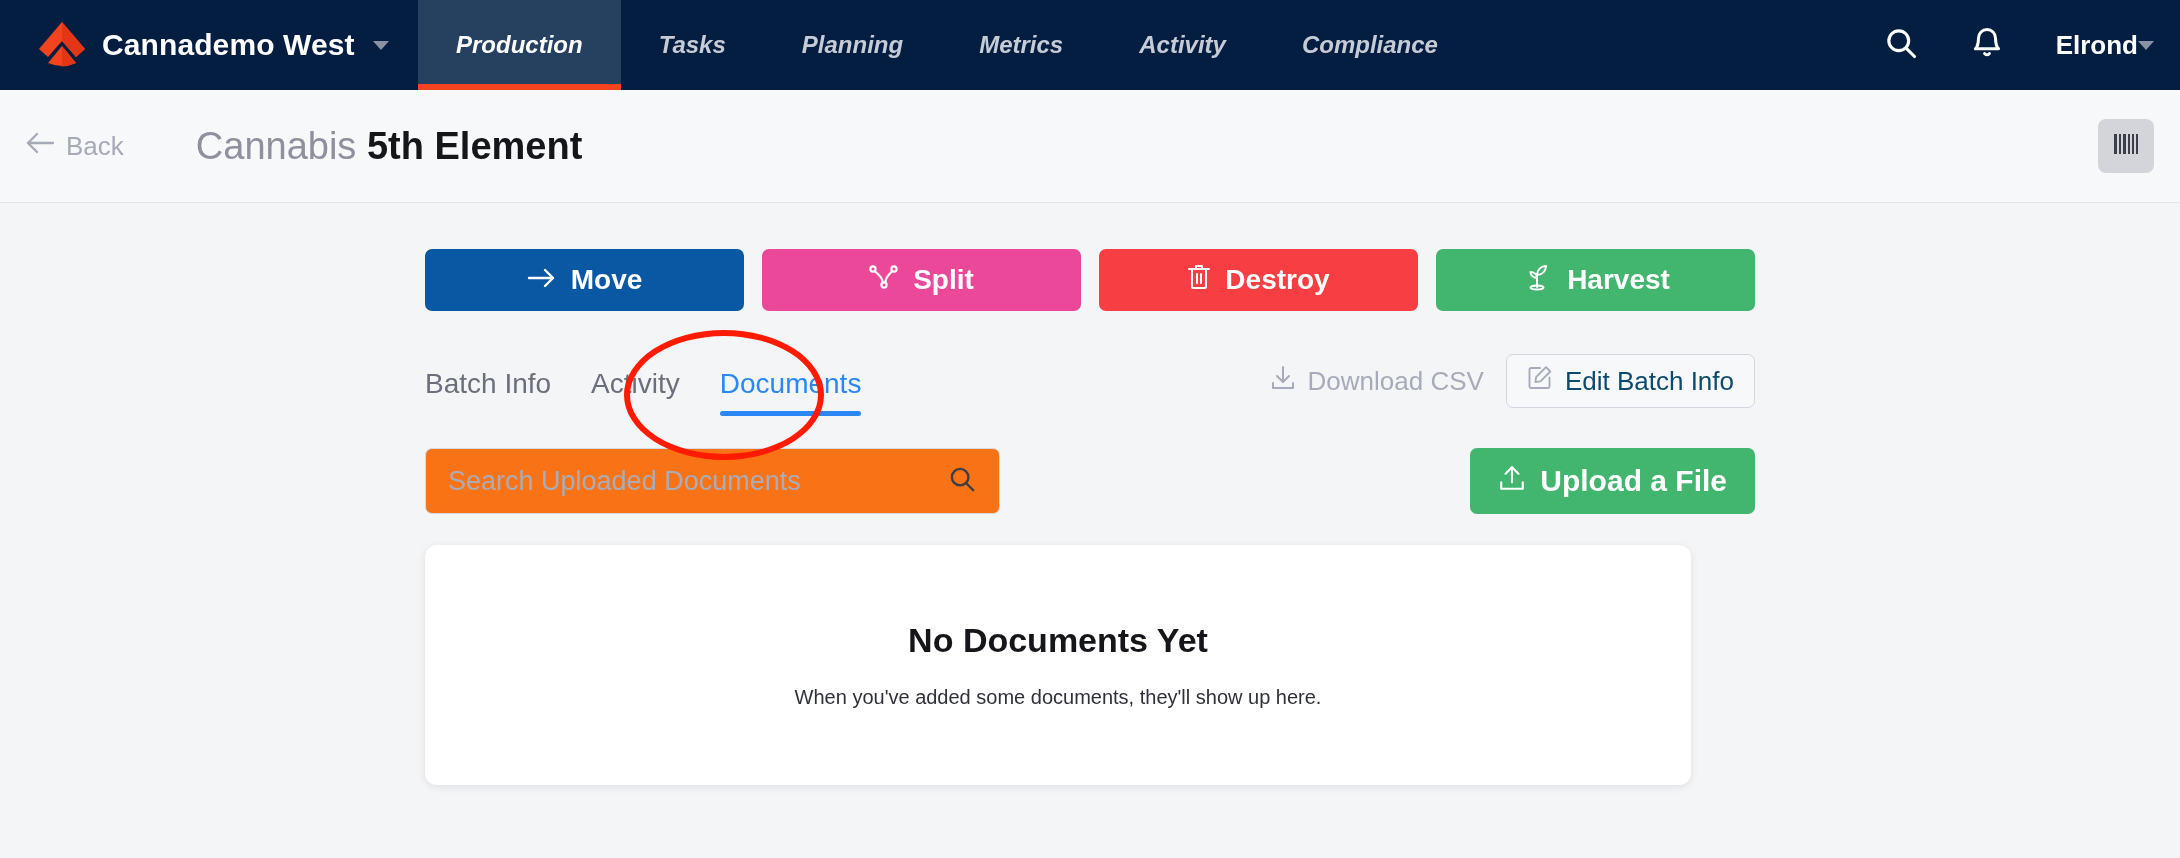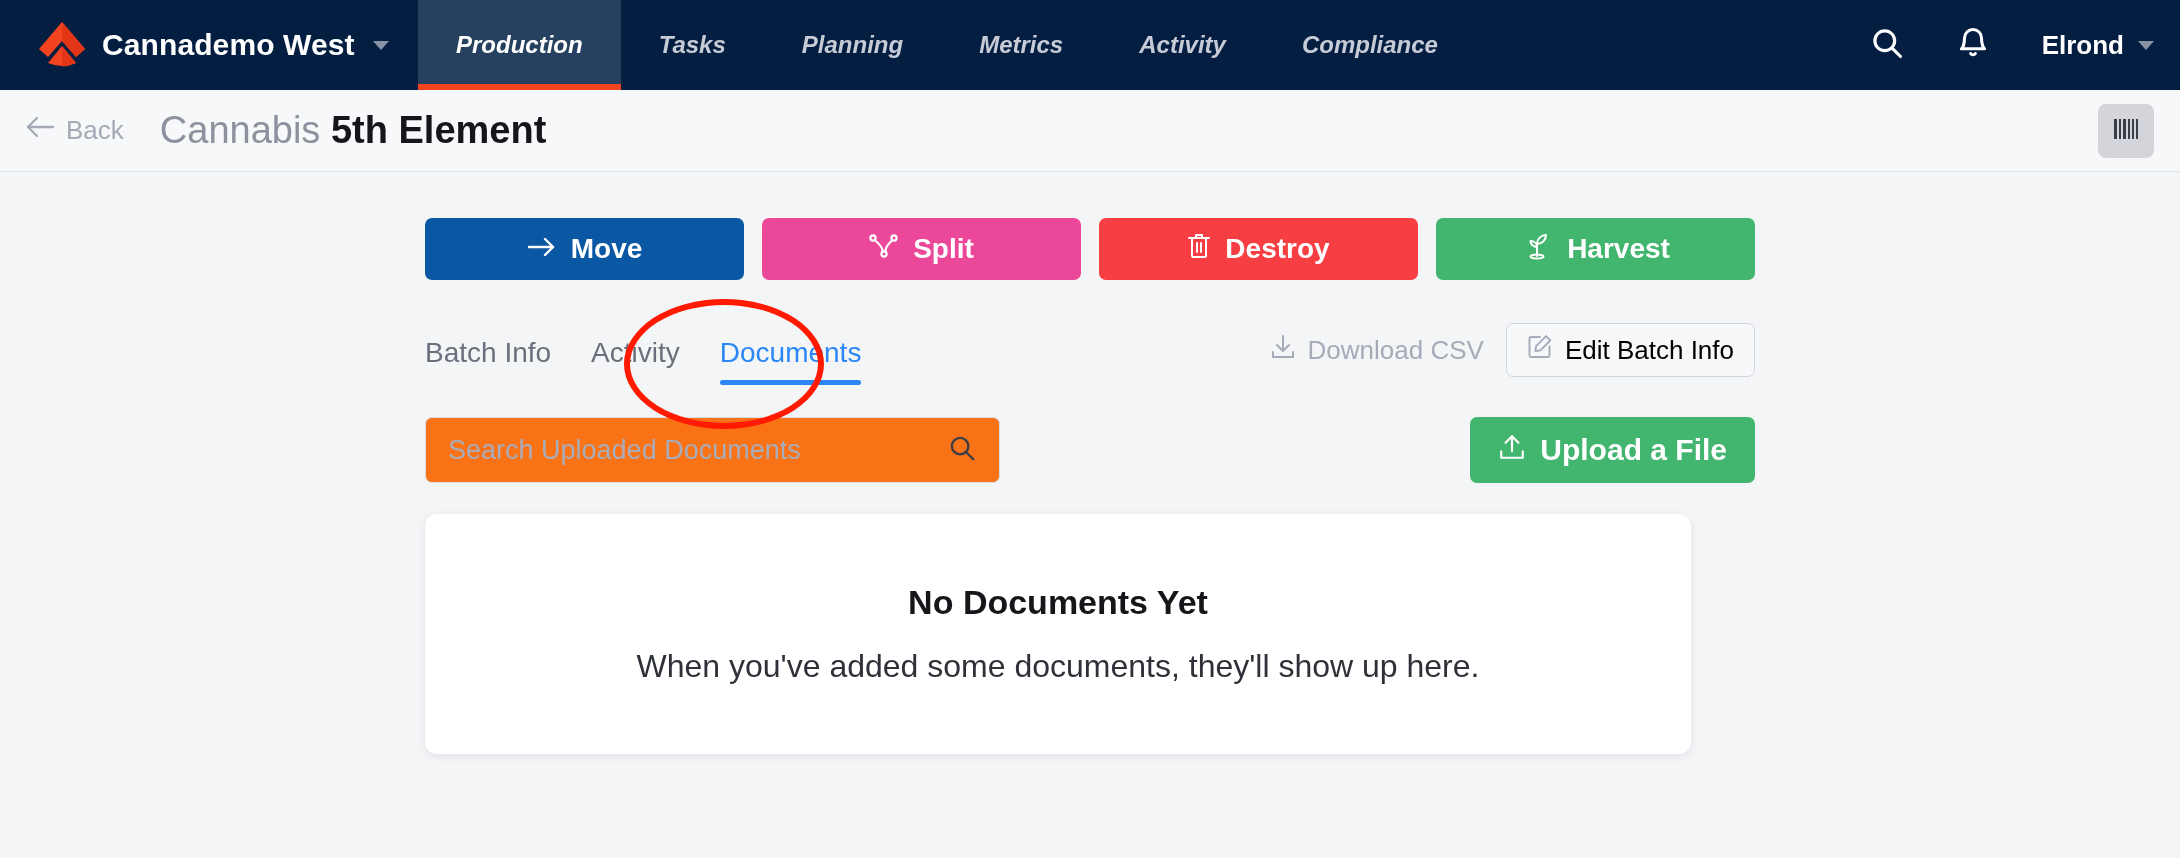--- a/index.html
+++ b/index.html
@@ -80,46 +80,46 @@
     width: 86px;
     height: 90px;
     display: flex;
     align-items: center;
     justify-content: center;
     cursor: pointer;
   }
   .user-menu {
     display: flex;
     align-items: center;
-    gap: 14px;
     padding-left: 26px;
     cursor: pointer;
     justify-content: space-between;
   }
   .user-name {
     color: #ffffff;
     font-size: 26px;
     font-weight: bold;
     white-space: nowrap;
   }
   .user-caret {
     width: 0; height: 0;
     border-left: 8px solid transparent;
     border-right: 8px solid transparent;
     border-top: 9px solid #8a93a5;
   }
 
   
   .pagehead {
-    height: 82px;
+    height: 113px;
     background: #f7f8fa;
     border-bottom: 1px solid #e2e5ea;
     display: flex;
     align-items: center;
     padding: 0 26px 0 24px;
+    gap: 36px;
   }
   .back-link {
     display: flex;
     align-items: center;
     gap: 10px;
     color: #a6a9b6;
     font-size: 26px;
     cursor: pointer;
     margin-right: 36px;
   }
@@ -242,21 +242,21 @@
   }
   .ghost-link {
     display: flex; align-items: center; gap: 12px;
     color: #a7aab8;
     font-size: 26px;
     cursor: pointer;
     white-space: nowrap;
   }
   .ghost-btn {
     display: flex; align-items: center; gap: 12px;
-    color: #000000;
+    color: #0c4a6e;
     font-size: 26px;
     border: 1px solid #d3d6de;
     background: #f7f8fa;
     border-radius: 7px;
     height: 54px;
     padding: 0 20px;
     cursor: pointer;
     font-family: "Liberation Sans", sans-serif;
     white-space: nowrap;
   }
@@ -315,21 +315,21 @@
     align-items: center;
     justify-content: center;
     gap: 26px;
   }
   .empty-title {
     font-size: 34px;
     font-weight: bold;
     color: #15161a;
   }
   .empty-sub {
-    font-size: 32px;
+    font-size: 20px;
     color: #2f3139;
   }
 
   
   .annot-circle {
     position: absolute;
     left: 199px;
     top: -28px;
     width: 200px;
     height: 130px;

